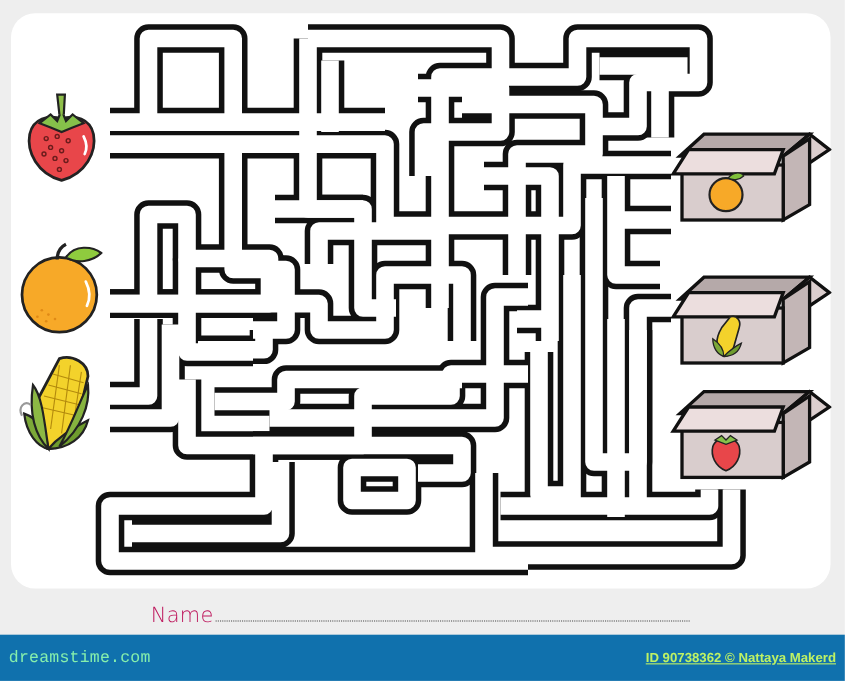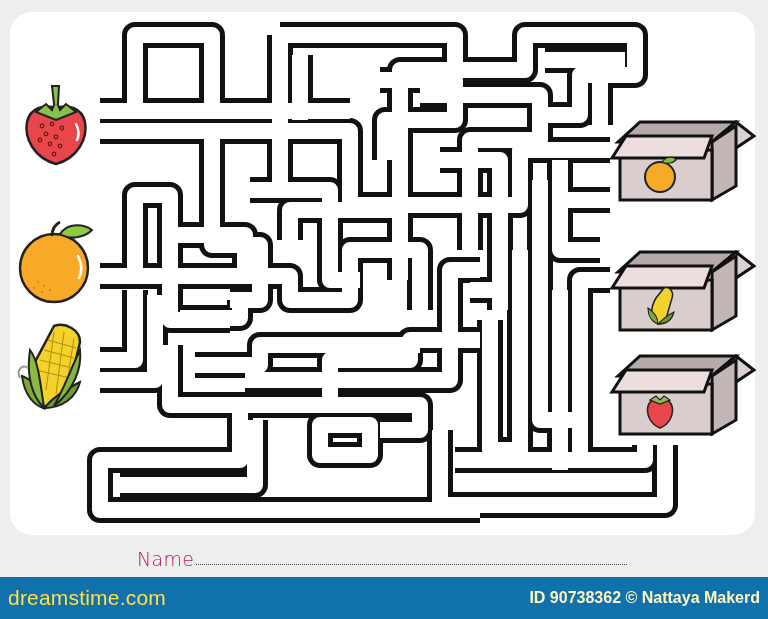--- a/index.html
+++ b/index.html
@@ -24,24 +24,24 @@
   }
   .name-line {
     flex: 1; border-bottom: 1px dotted #444; height: 1px; margin-bottom: 4px; margin-left: 2px;
   }
   .footer {
     position: absolute; left: 0; top: 577px; width: 768px; height: 42px;
     background: #1071ad; color: #fff; display: flex; align-items: center;
     justify-content: space-between; padding: 0 8px; box-sizing: border-box;
   }
   .brand {
-    font-family: Liberation Sans, sans-serif; font-size: 21px; color: #fde047; letter-spacing: 0.2px;
+    font-family: Liberation Mono, monospace; font-size: 15px; color: #86efac; letter-spacing: 0.2px;
   }
   .credit {
-    font-family: "Liberation Sans", sans-serif; font-size: 16px; font-weight: bold; color: #fef9c3;
+    font-family: "Liberation Sans", sans-serif; font-size: 12px; font-weight: bold; color: #bef264; text-decoration: underline;
   }
   .fruit, .box { position: absolute; }
 </style>
 </head>
 <body>
 
 <div class="panel"></div>
 
 <svg class="maze-svg" width="768" height="577" viewBox="0 0 768 577">
   <defs>

